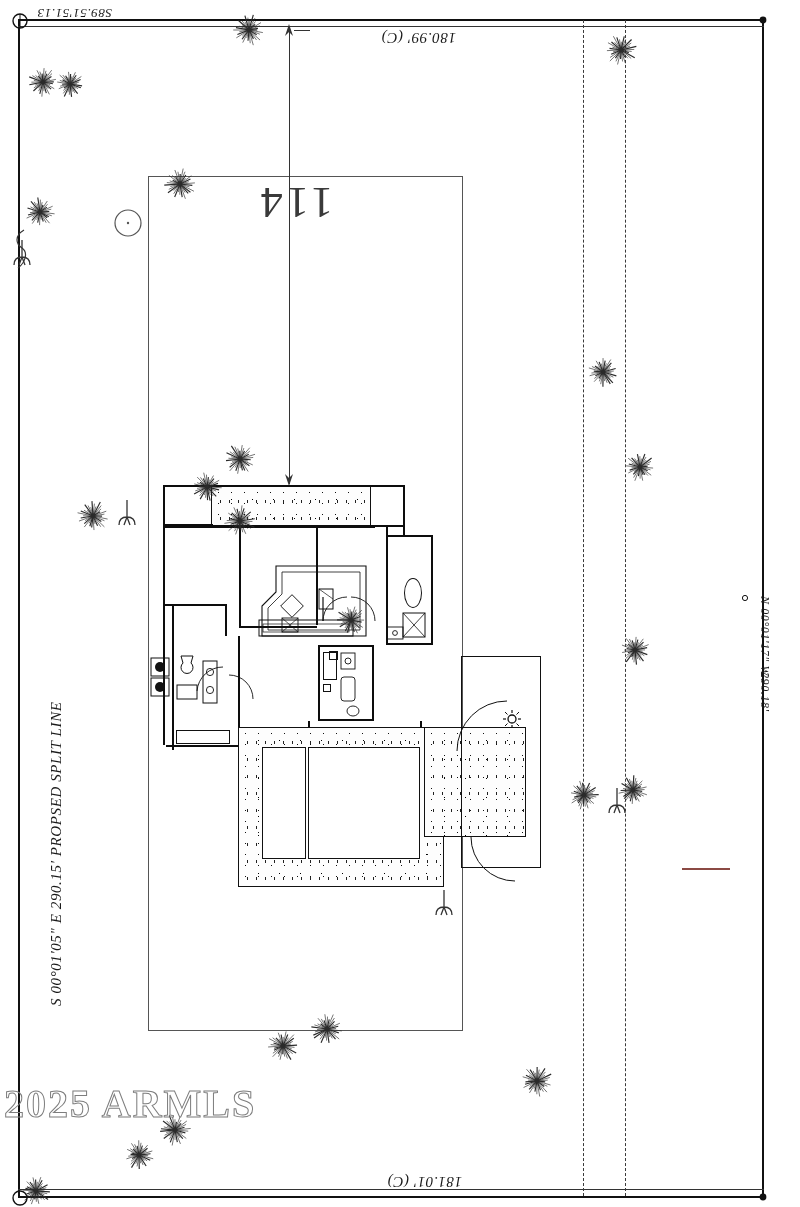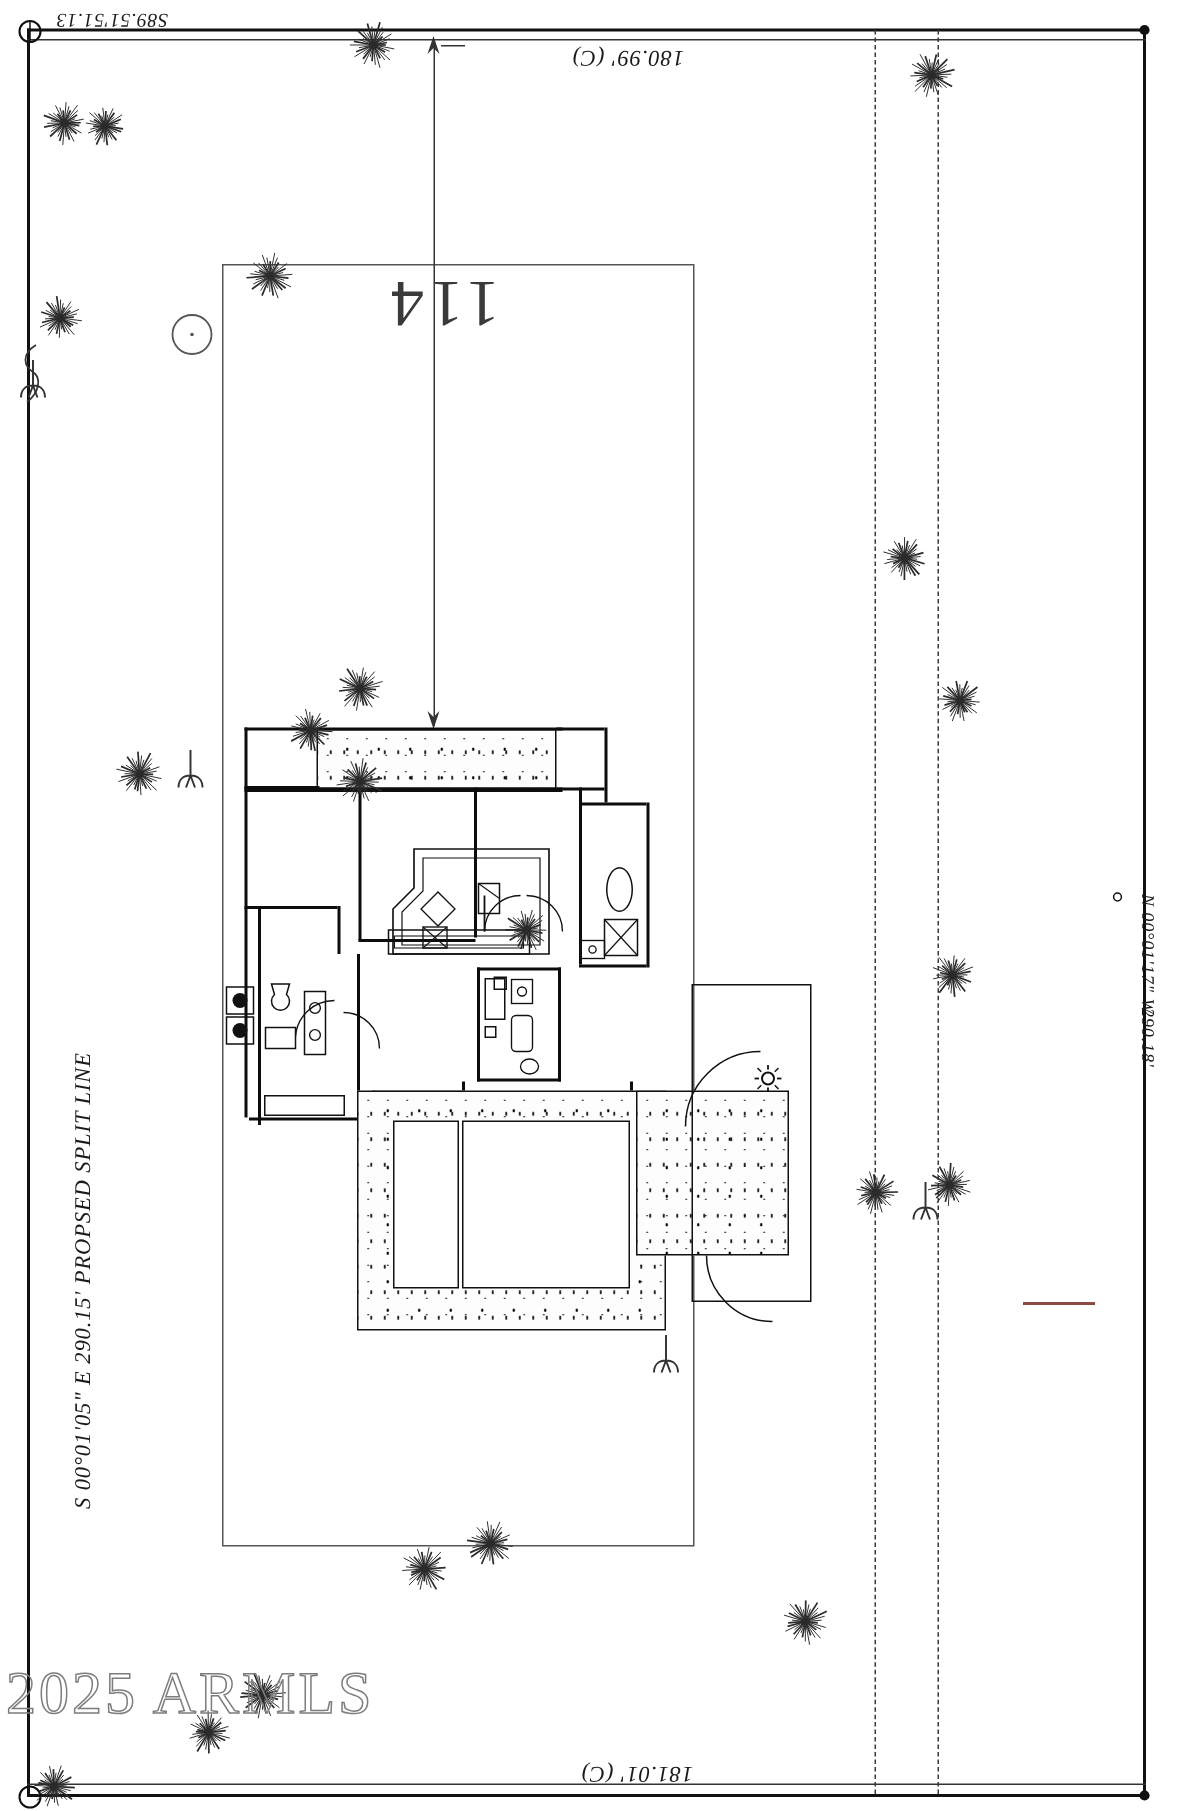--- a/index.html
+++ b/index.html
@@ -83,28 +83,29 @@
     background:transparent;
   }
 
   
   .fixt{position:absolute;border:1px solid #111;box-sizing:border-box;}
   .fixt-oval{border-radius:50%;}
 
   
   #watermark{
     position:absolute;
-    left:4px;top:1105px;
+    left:4px;top:1080px;
     font-family:"Liberation Serif",serif;
     font-size:40px;
     letter-spacing:2px;
     color:transparent;
     -webkit-text-stroke:1px #7d7d7d;
     white-space:nowrap;
     pointer-events:none;
+    font-weight:bold;
   }
 
   
   #red-line{
     position:absolute;
     left:682px;top:868px;
     width:48px;height:2px;
     background:#8b4a44;
   }
 

